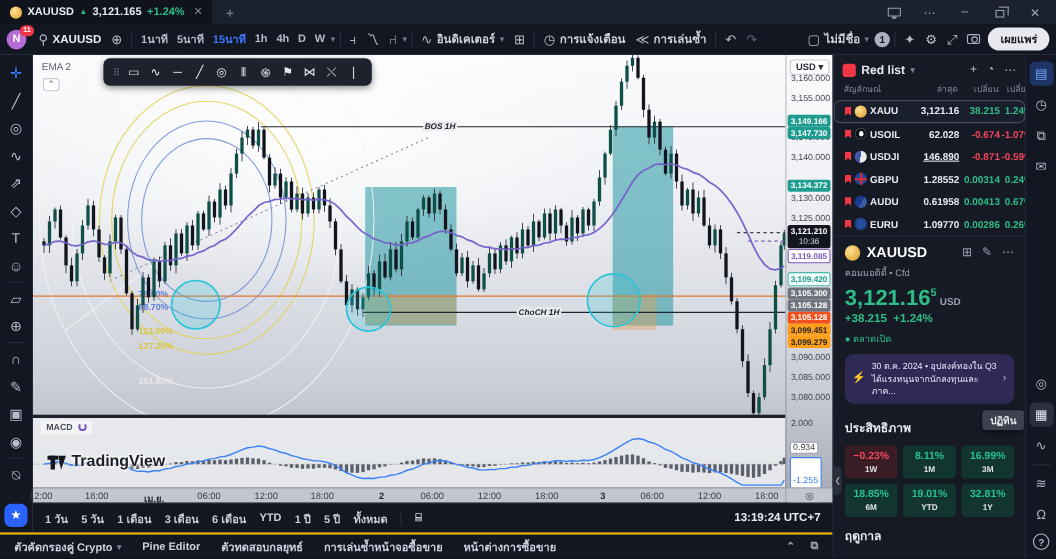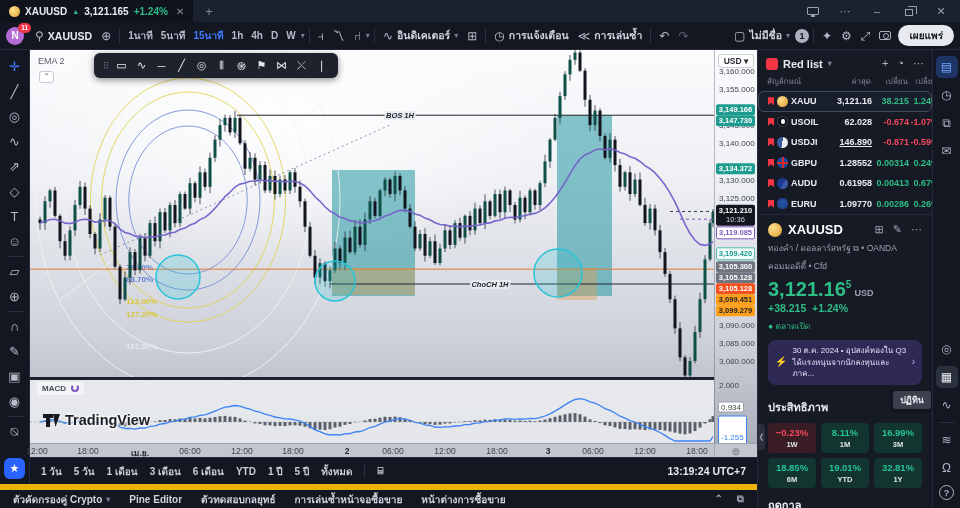--- a/index.html
+++ b/index.html
@@ -80,21 +80,21 @@
   .taxis{position:absolute;left:0;bottom:0;width:684px;height:14px;background:#c2c6cf;border-top:1px solid rgba(30,34,45,.22);color:#3c3f4a;font-size:8.5px;}
   .ttick{position:absolute;top:1.5px;transform:translateX(-50%);white-space:nowrap;}
   .ttick.b{font-weight:700;color:#23262e;}
   .tcorner{position:absolute;right:0;bottom:0;width:43px;height:14px;background:#c2c6cf;border-top:1px solid rgba(30,34,45,.22);border-left:1px solid rgba(30,34,45,.2);display:flex;align-items:center;justify-content:center;color:#4a4e59;font-size:9px;}
 
   
   .bottombar{position:absolute;left:30px;top:457px;width:727px;height:27px;background:#131722;border-top:1px solid #242a3a;display:flex;align-items:center;gap:12px;padding:0 11px;color:#c9cdd8;font-size:10px;font-weight:600;}
   .range{white-space:nowrap;}
   .bb-sep{width:1px;height:14px;background:#2a2f3e;}
   .clock{margin-left:auto;color:#e8eaf0;font-weight:700;font-size:10.5px;}
-  .footer{position:absolute;left:0;top:484px;width:757px;height:24px;background:#131722;border-top:6px solid #eab308;display:flex;align-items:center;gap:19px;padding:0 13px;color:#cfd3de;font-size:10px;font-weight:600;text-align:right;}
+  .footer{position:absolute;left:0;top:484px;width:757px;height:24px;background:#131722;border-top:2px solid #eab308;display:flex;align-items:center;gap:19px;padding:0 13px;color:#cfd3de;font-size:10px;font-weight:600;text-align:right;}
   .ftab{white-space:nowrap;display:flex;align-items:center;gap:4px;}
   .fright{margin-left:auto;display:flex;gap:14px;color:#9aa0ac;font-size:10px;}
 
   
   .sidebar{position:absolute;left:757px;top:50px;width:175px;height:458px;background:#151a25;border-left:1px solid #242a3a;display:flex;flex-direction:column;overflow:hidden;}
   .wl-head{display:flex;align-items:center;gap:5px;padding:7px 8px 4px;color:#e8eaf0;font-weight:700;font-size:11px;}
   .redsq{width:12px;height:12px;background:#f23645;border-radius:3px;flex:0 0 auto;}
   .wl-head .hicons{margin-left:auto;display:flex;gap:9px;color:#aeb3c0;font-size:11px;font-weight:400;}
   .wl-cols{display:grid;grid-template-columns:60px 44px 37px 30px;padding:1px 3px 3px 9px;color:#7f8494;font-size:8px;}
   .wl-cols span:not(:first-child){text-align:right;}
@@ -920,26 +920,20 @@
     <div class="sym-panel">
       <div class="sym-head">
         <span class="cicon i-gold" style="width:14px;height:14px;"></span>
         <span>XAUUSD</span>
         <span class="hicons">
           <span>⊞</span>
           <span>✎</span>
           <span>⋯</span>
         </span>
       </div>
-      <div class="sym-sub">
-        <span>ทองคำ / ดอลลาร์สหรัฐ</span>
-        <span class="ext">⧉</span>
-        •
-        <span>OANDA</span>
-      </div>
       <div class="sym-sub">คอมมอดิตี้  •  Cfd</div>
       <div class="sym-price">
         <span>3,121.16</span><sup>5</sup><span class="cur">USD</span>
       </div>
       <div class="sym-chg">
         <span>+38.215</span>&nbsp;&nbsp;<span>+1.24%</span>
       </div>
       <div class="mkt">● <span>ตลาดเปิด</span></div>
       <div class="news">
         <span class="bolt">⚡</span>

